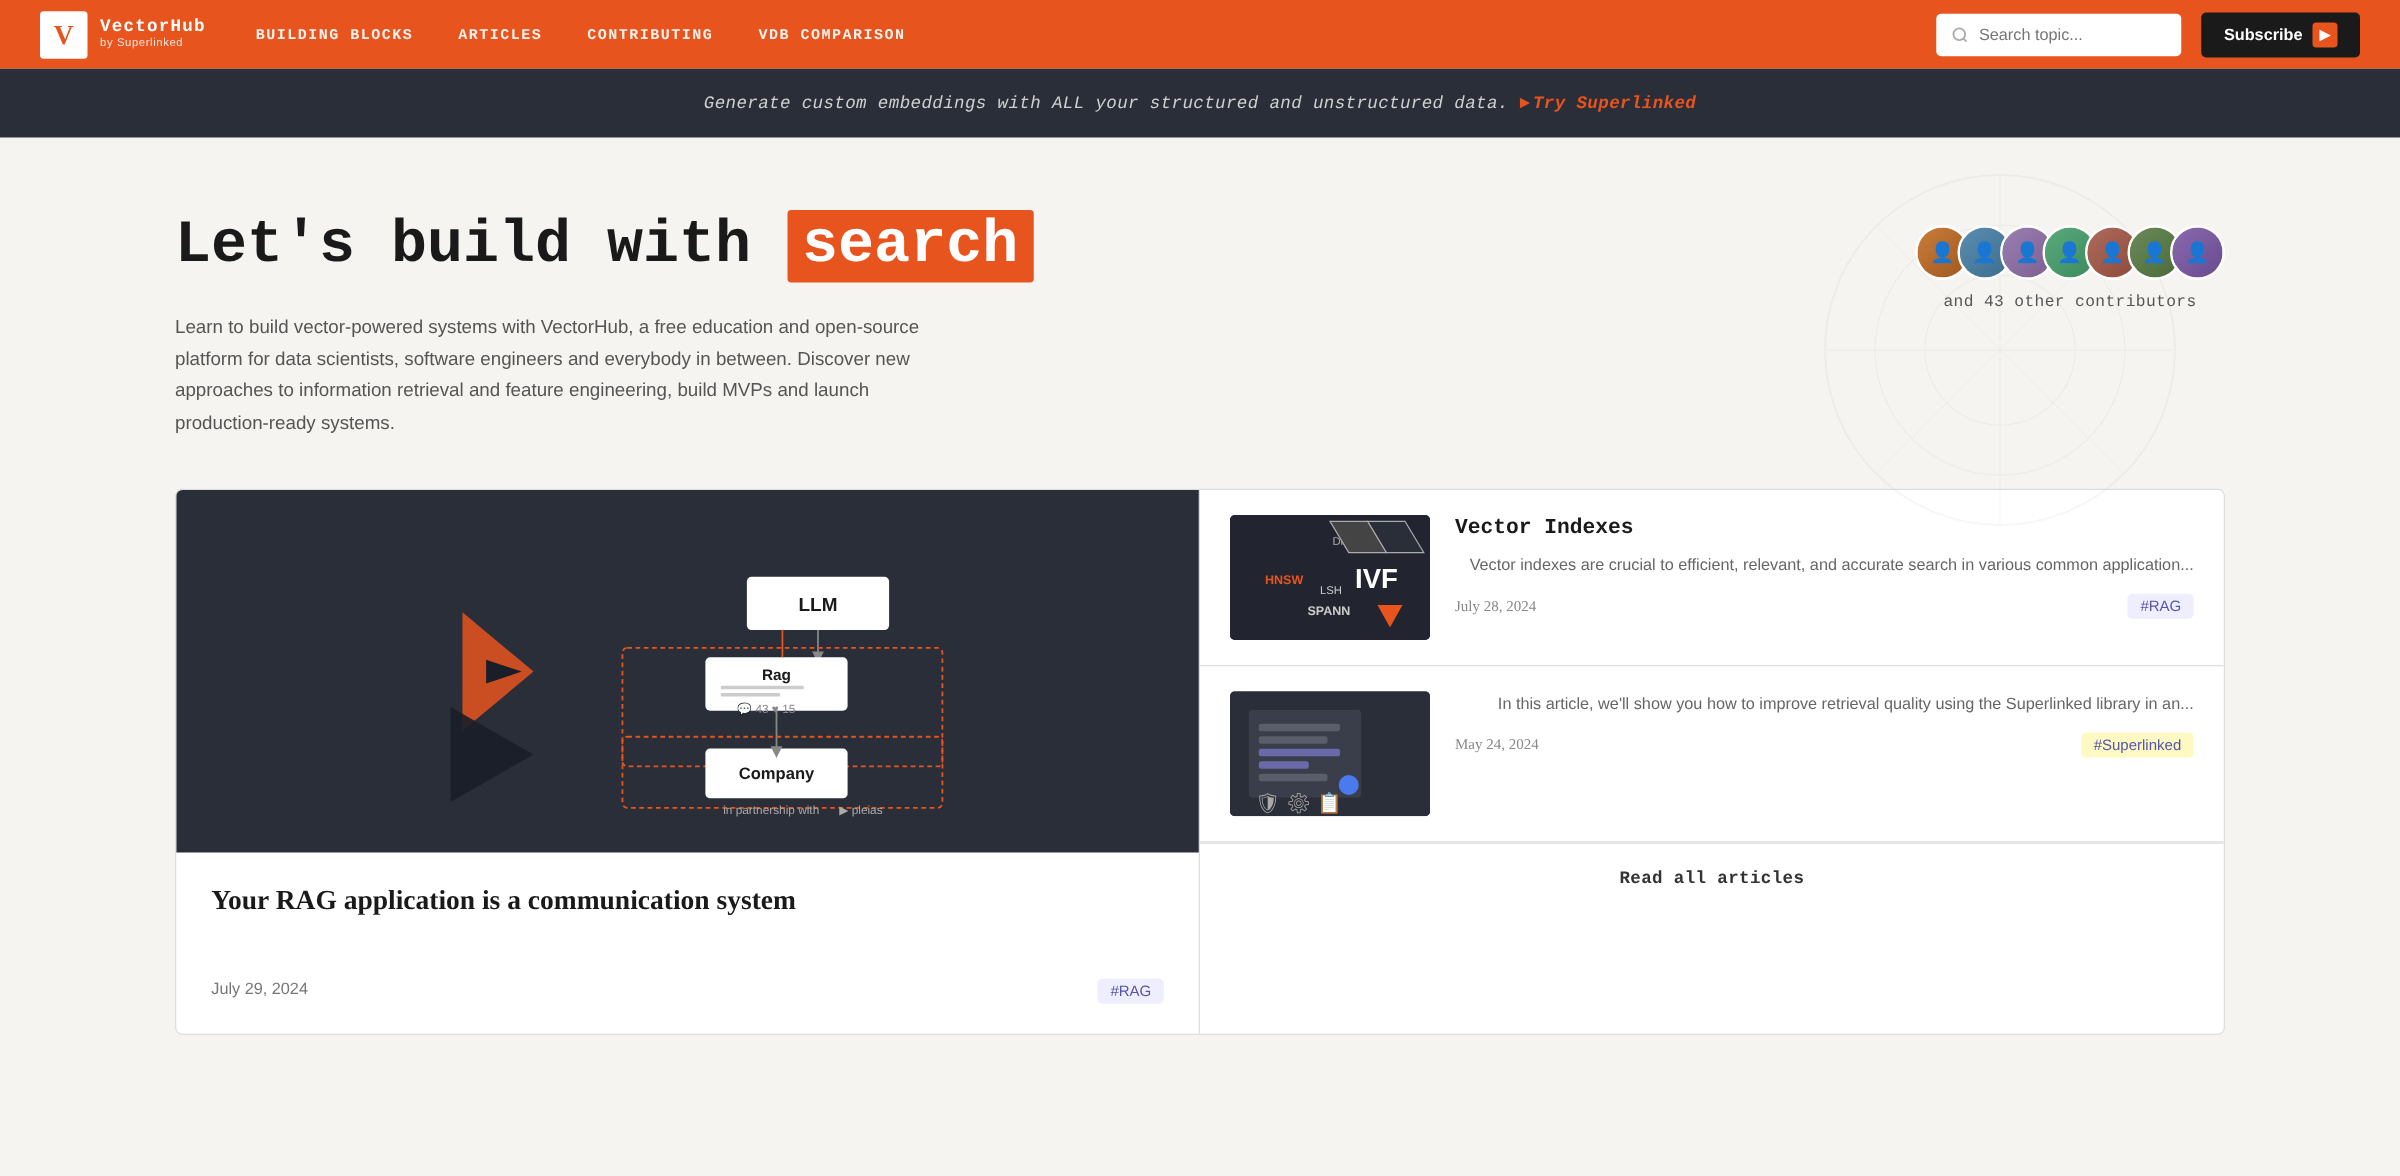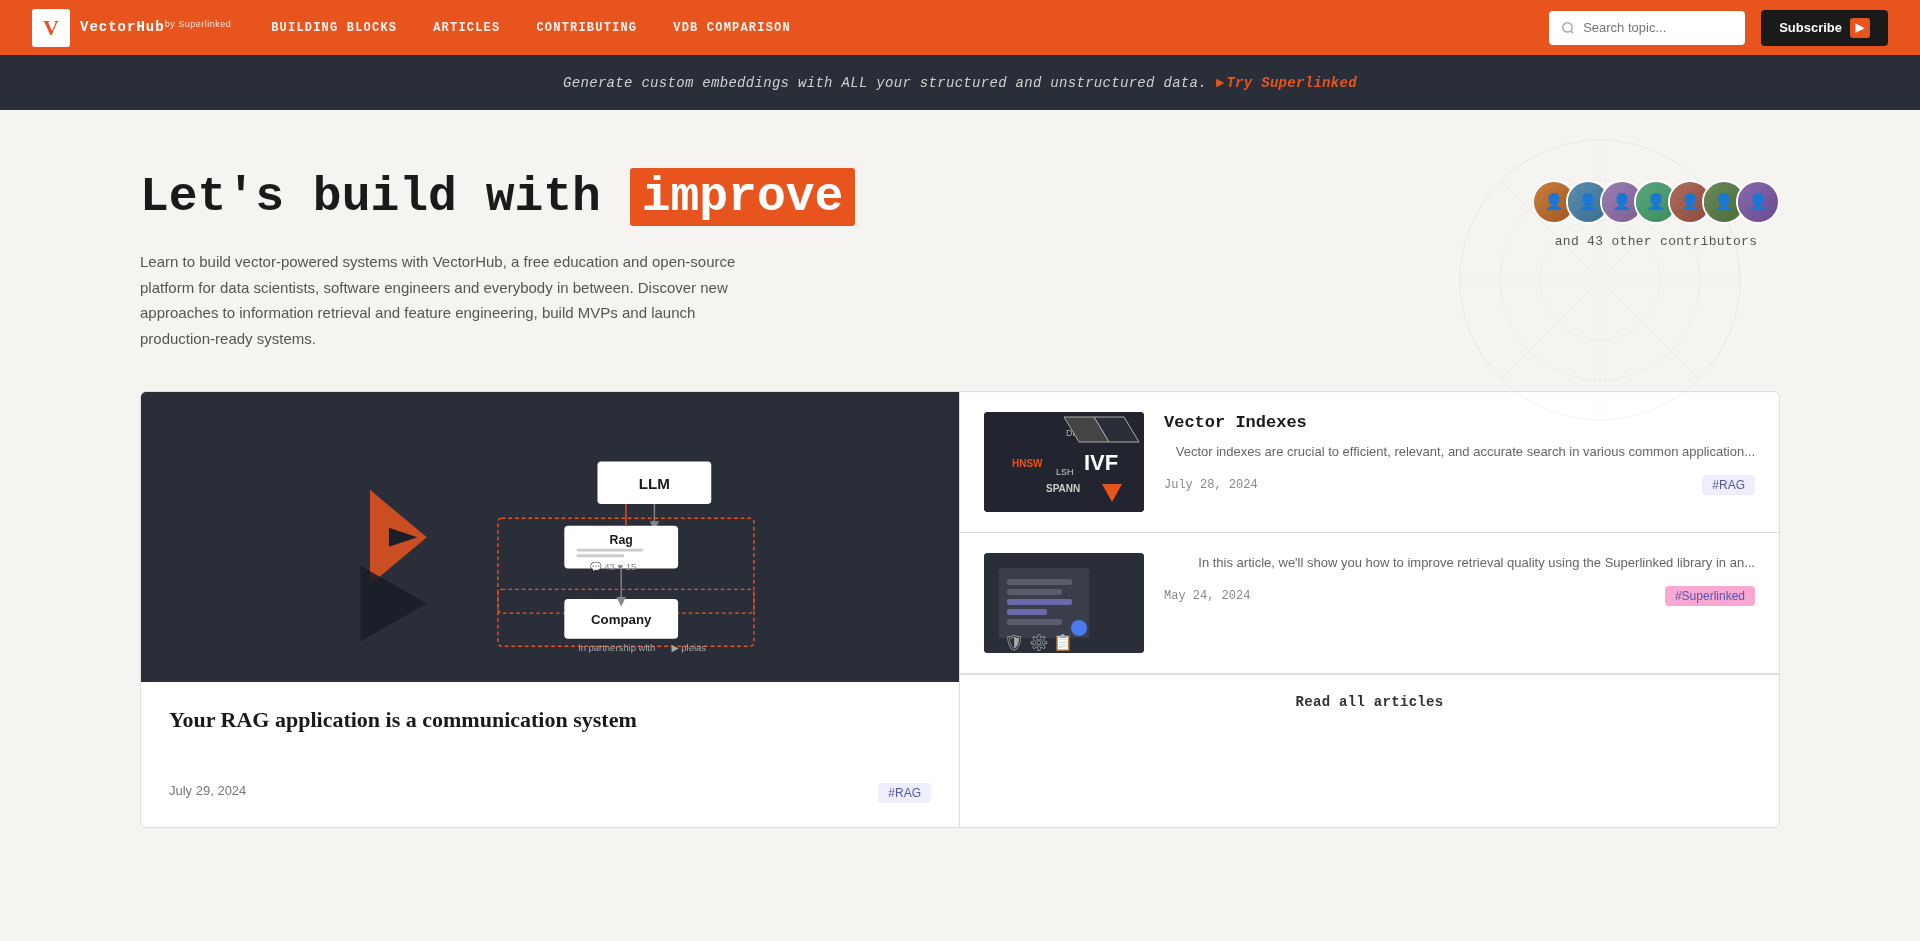--- a/index.html
+++ b/index.html
@@ -30,21 +30,21 @@
       border-radius: 3px;
     }
     .nav-logo-v {
       color: #e8541e;
       font-size: 22px;
       font-weight: 900;
       font-family: serif;
     }
     .nav-logo-text {
       display: flex;
-      flex-direction: row;
+      flex-direction: column;
       line-height: 1.1;
     }
     .nav-logo-text span:first-child {
       color: white;
       font-size: 14px;
       font-weight: 700;
       letter-spacing: 1px;
       font-family: 'Courier New', monospace;
     }
     .nav-logo-text span:last-child {
@@ -258,21 +258,21 @@
     .tag {
       background: #eeeeff;
       color: #5555aa;
       font-size: 12px;
       padding: 3px 10px;
       border-radius: 4px;
       font-family: sans-serif;
       font-weight: 500;
     }
     .tag-rag { background: #eeeeff; color: #5555aa; }
-    .tag-superlinked { background: #f9a8d4; color: #5555aa; }
+    .tag-superlinked { background: #fef9c3; color: #5555aa; }
 
     
     .side-cards {
       display: flex;
       flex-direction: column;
     }
     .side-card {
       display: flex;
       gap: 20px;
       padding: 20px 24px;
@@ -305,21 +305,21 @@
       text-align: right;
     }
     .side-card-meta {
       display: flex;
       align-items: center;
       justify-content: space-between;
     }
     .side-card-date {
       font-size: 12px;
       color: #888;
-      font-family: Liberation Mono, monospace;
+      font-family: Liberation Serif, serif;
     }
 
     
     .read-all-row {
       border-top: 1.5px solid #ddd;
       padding: 18px 24px;
       text-align: center;
     }
     .read-all-btn {
       font-size: 14px;
@@ -404,21 +404,21 @@
     <circle cx="200" cy="150" r="60" fill="none" stroke="#888" stroke-width="1"></circle>
     <line x1="60" y1="150" x2="340" y2="150" stroke="#888" stroke-width="1"></line>
     <line x1="200" y1="10" x2="200" y2="290" stroke="#888" stroke-width="1"></line>
     <line x1="101" y1="51" x2="299" y2="249" stroke="#888" stroke-width="0.8"></line>
     <line x1="299" y1="51" x2="101" y2="249" stroke="#888" stroke-width="0.8"></line>
   </svg>
 
   <div class="hero-left">
     <h1 class="hero-title">
       <span>Let's build with</span>
-      <span class="highlight">improve</span>
+      <span class="highlight">search</span>
     </h1>
     <p class="hero-desc">Learn to build vector-powered systems with VectorHub, a free education and open-source platform for data scientists, software engineers and everybody in between. Discover new approaches to information retrieval and feature engineering, build MVPs and launch production-ready systems.</p>
   </div>
   <div class="hero-right">
     <div class="contributors-avatars">
       <div class="avatar" style="background:#c97d3a;">
           <div class="avatar-inner" style="background: linear-gradient(135deg,#c97d3a,#a05820);">👤</div>
         </div>
       <div class="avatar" style="background:#4a7c9e;">
           <div class="avatar-inner" style="background: linear-gradient(135deg,#5a8daf,#3a6d8e);">👤</div>

